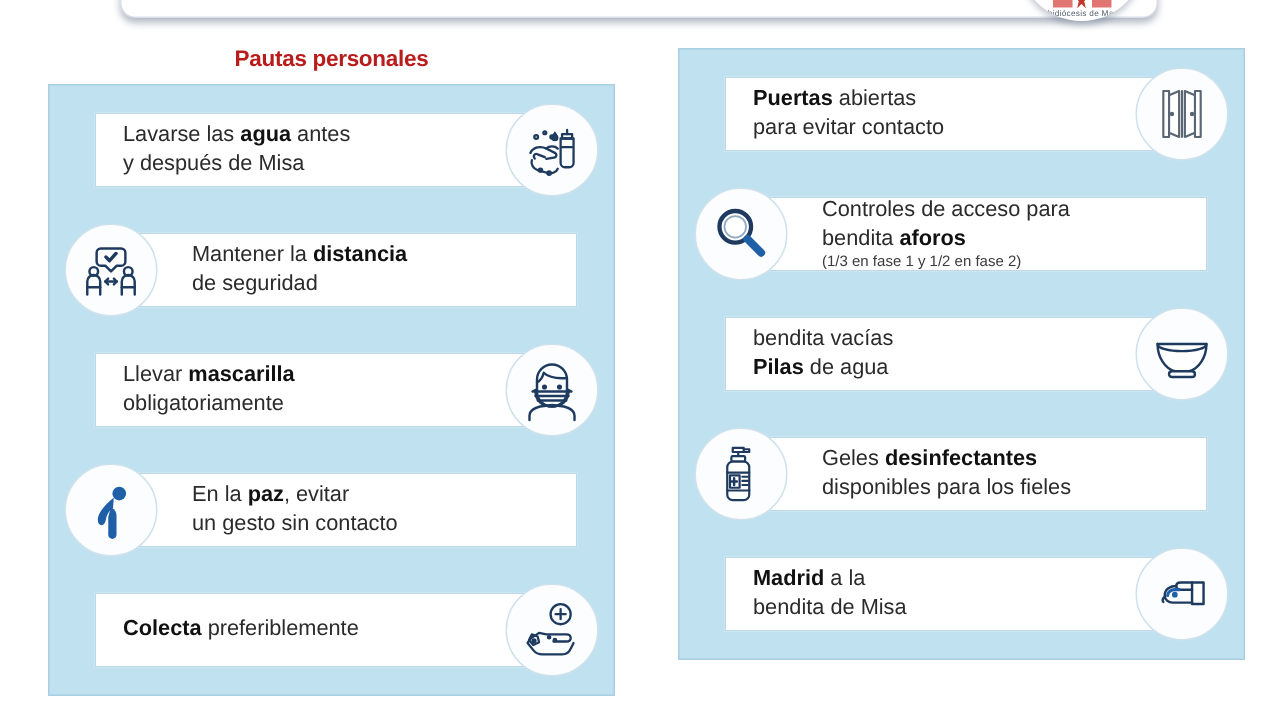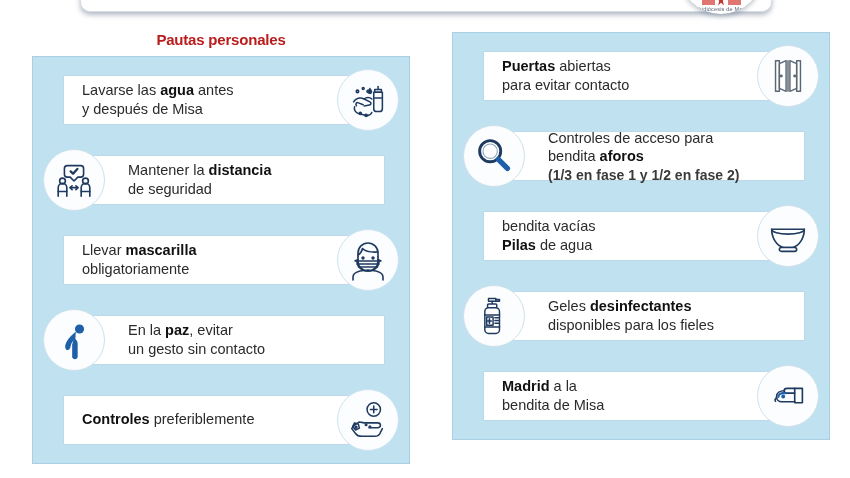--- a/index.html
+++ b/index.html
@@ -71,21 +71,21 @@
   }
   .card.icon-right .card-box{left:22px;right:34px;padding:0 46px 0 18px;text-align:left;}
   .card.icon-left  .card-box{left:40px;right:16px;padding:0 18px 0 46px;text-align:left;}
 
   .card-text{
     font-size:14.5px;color:#2b2b2b;line-height:1.28;
     white-space:nowrap;
   }
   .card-text b{color:#111111;font-weight:bold;}
   .card-sub{
-    font-size:14px;color:#3a3a3a;line-height:1.2;margin-top:1px;white-space:nowrap;font-weight:bold;
+    font-size:10px;color:#3a3a3a;line-height:1.2;margin-top:1px;white-space:nowrap;
   }
 
   .icon-circle{
     position:absolute;top:0;width:62px;height:62px;border-radius:50%;
     background:#fbfdfe;border:1px solid #cfe2ec;
     display:flex;align-items:center;justify-content:center;
     box-sizing:border-box;z-index:2;
   }
   .card.icon-right .icon-circle{right:2px;}
   .card.icon-left  .icon-circle{left:2px;}
@@ -180,21 +180,21 @@
         <div class="icon-circle">
           <svg width="44" height="44" viewBox="0 0 48 48" fill="none">
     <circle cx="30" cy="12" r="5" fill="#1f5fa8"></circle>
     <path d="M26 15c-4 3-9 8-11 13-1.5 4 0 7 2 7s3-2 3.5-5c.5-3 3-6 5-7.5" fill="#1f5fa8"></path>
     <path d="M24 22c2 1 4 3 4 6v14c0 2-1.5 3-3 3s-3-1-3-3V29" fill="#1f5fa8"></path>
   </svg>
         </div>
       </div>
       <div class="card icon-right">
         <div class="card-box">
-          <div class="card-text"><b>Controles</b><span> preferiblemente</span></div>
+          <div class="card-text"><b>Colecta</b><span> preferiblemente</span></div>
         </div>
         <div class="icon-circle">
           <svg width="46" height="46" viewBox="0 0 48 48" fill="none" stroke="#1f3a5f" stroke-width="1.6" stroke-linecap="round" stroke-linejoin="round">
     <circle cx="30" cy="13" r="7"></circle>
             <path d="M30 9.5v7M26.5 13h7"></path>
     <path d="M9 30l6-4 5 1h14c2 0 3 1 3 2.5S36 32 34 32h-9"></path>
     <path d="M9 30l-2 3 4 5c1.5 2 4 3 6.5 3H31c3 0 5-1.5 6-4l2-4"></path>
     <path d="M8 31l2-4 4 1.5 1 4-4 2z"></path>
     <circle cx="11.5" cy="31.5" r="1" fill="#1f3a5f"></circle>
     <circle cx="22" cy="29" r=".8" fill="#1f3a5f"></circle>

